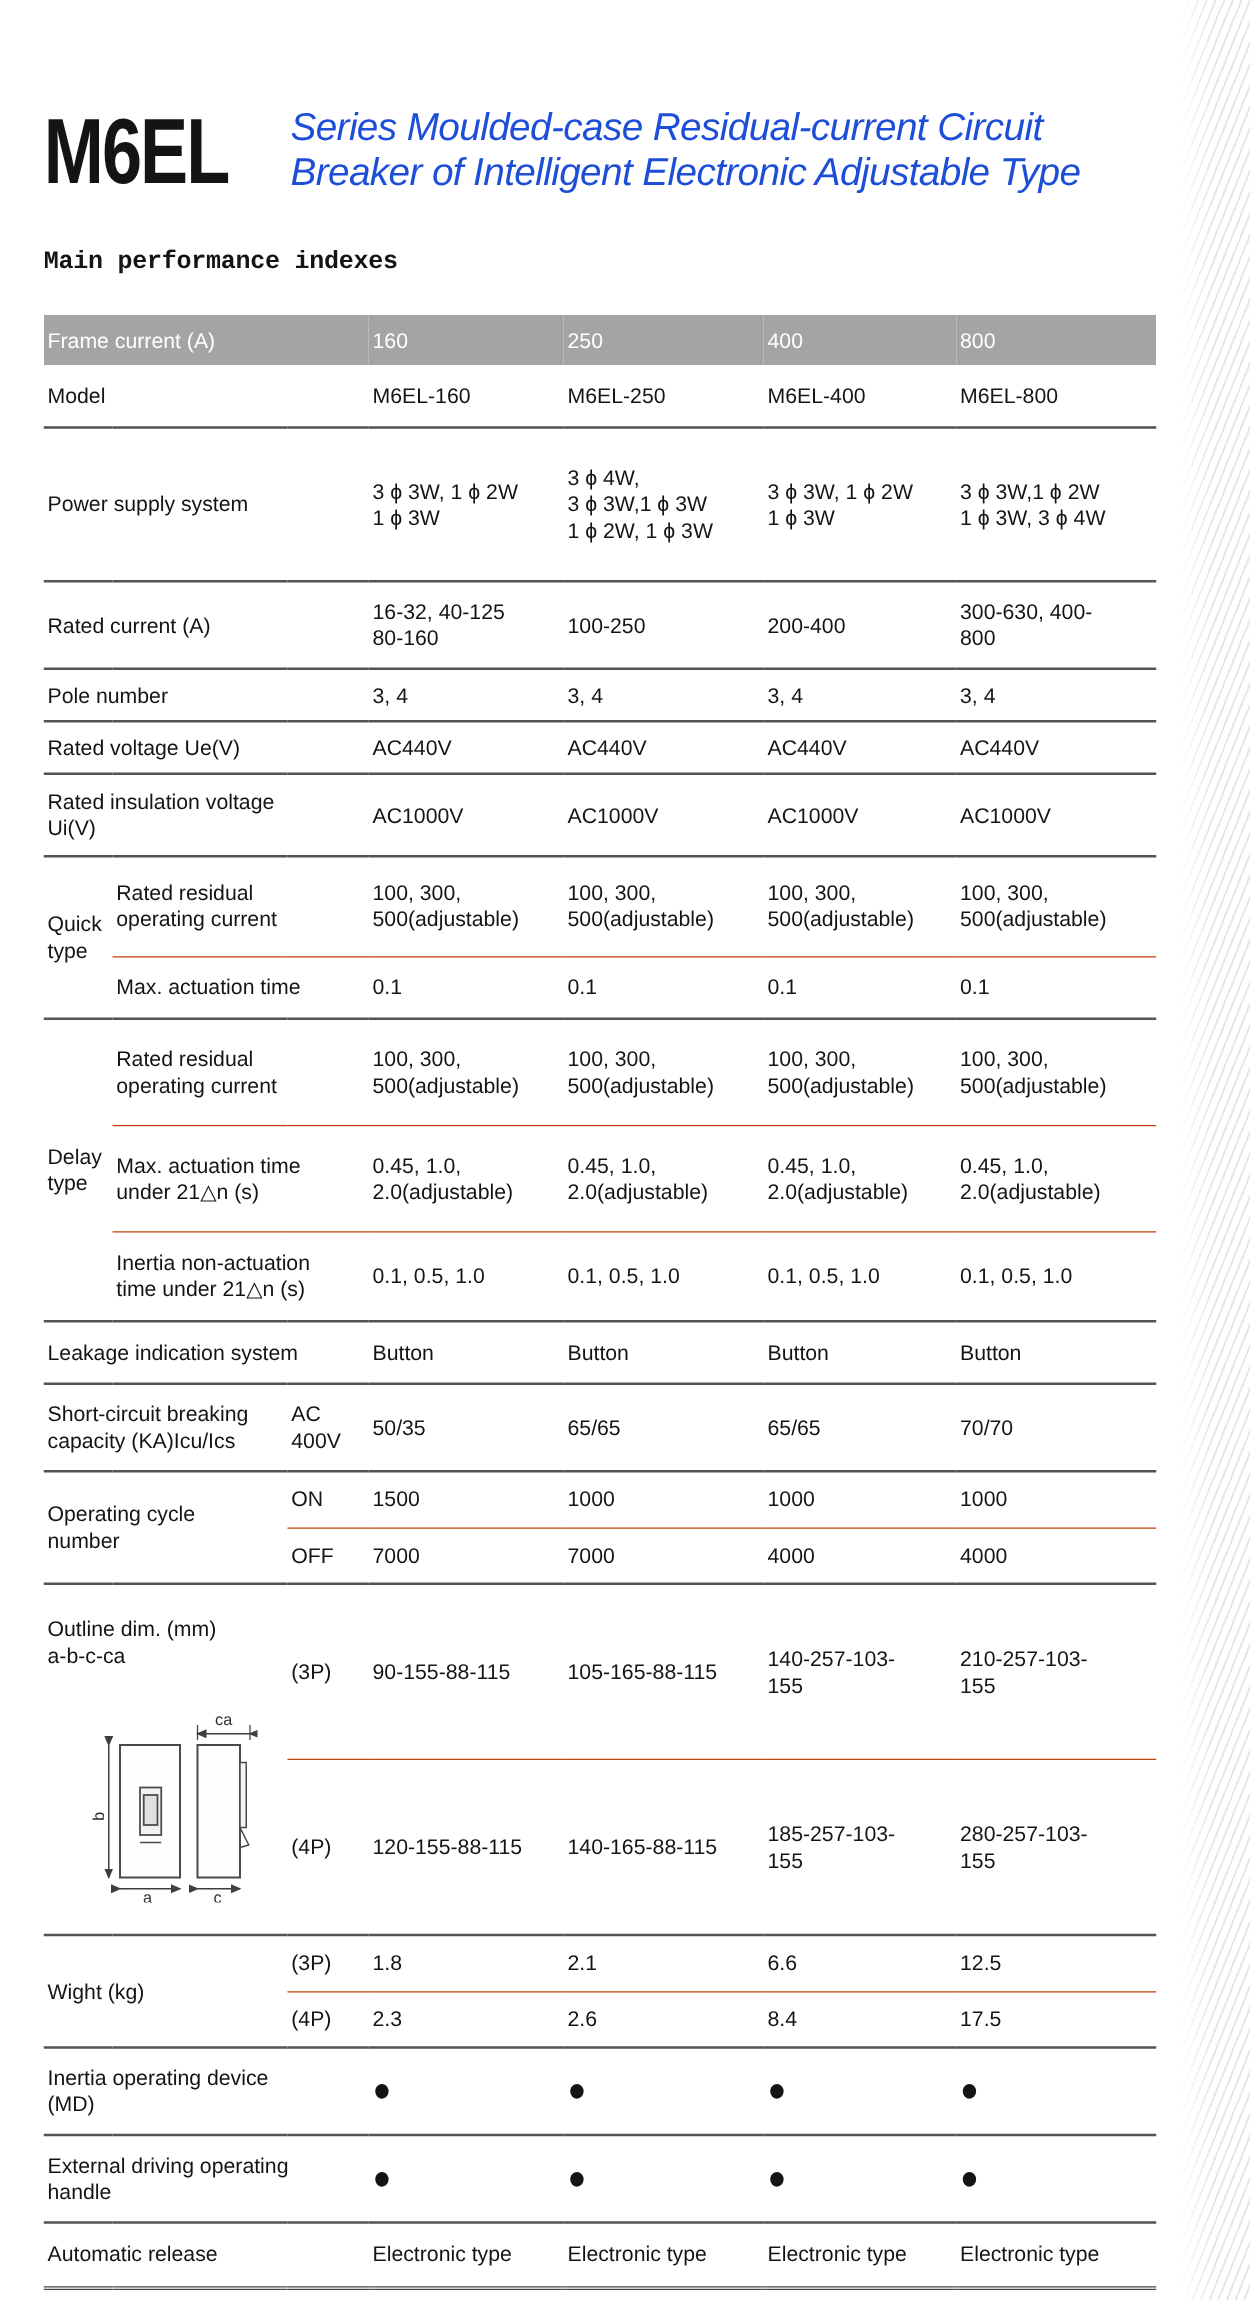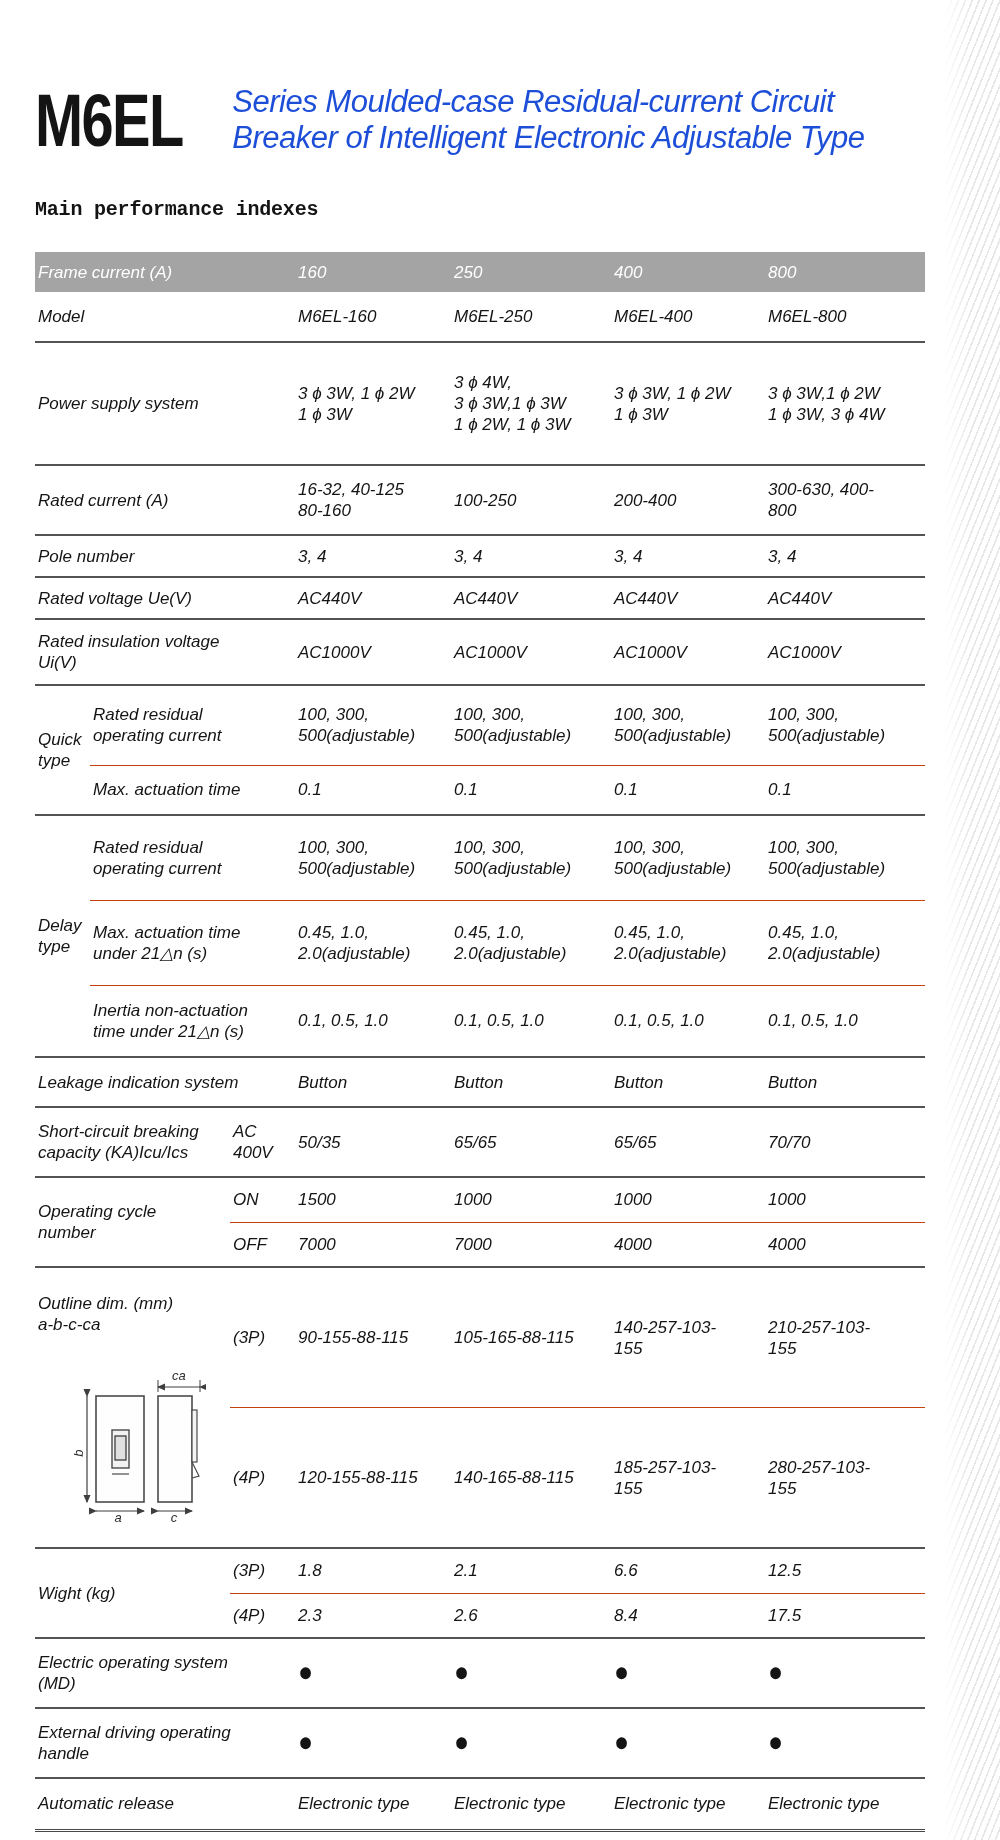--- a/index.html
+++ b/index.html
@@ -11,21 +11,21 @@
       repeating-linear-gradient(112deg,#e3e3e3 0 1.6px,#ffffff 1.6px 6.4px);
   }
   .content{position:absolute; left:35px; top:0; width:890px;}
   
   .hdr{display:flex; align-items:flex-start; margin-top:84px;}
   .brand{font-size:74px; font-weight:bold; line-height:74px; letter-spacing:-2px;
          transform:scaleX(.78); transform-origin:left top; white-space:nowrap;}
   .titles{margin-left:8px; font-size:31px; line-height:36px; letter-spacing:-0.5px; color:#1d4ed8;font-style:italic;}
   .sec-head{margin-top:40px; font-size:20px; font-weight:bold; letter-spacing:-0.2px;font-family:Liberation Mono, monospace;}
   
-  table.perf{border-collapse:collapse; table-layout:fixed; width:890px; margin-top:31px; font-size:17px; line-height:21px;font-style:italic;}
+  table.perf{border-collapse:collapse; table-layout:fixed; width:890px; margin-top:31px; font-size:17px; line-height:21px;}
   table.perf td{padding:4px 4px 4px 3px; vertical-align:middle; text-align:left; white-space:pre-line; overflow:hidden;}
   tr.head td{background:#a4a4a4; color:#ffffff; border:none; font-size:17px;}
   tr.maj > td{border-bottom:2px solid #535353;}
   tr.min > td{border-bottom:1px solid #c2410c;}
   td.grp{border-bottom:2px solid #535353 !important;}
   tr.final > td{border-bottom:3px double #474747;}
   td.toplbl{vertical-align:top; padding-top:6px;}
   .dot{font-size:25px; line-height:20px; display:inline-block; transform:scaleY(1.1);}
   .diagram{margin:14px 0 0 36px; display:block;}
   .diagram text{font-size:13px; fill:#2e2e2e; font-family:"Liberation Sans",sans-serif;}
@@ -277,21 +277,21 @@
       </tr>
       <tr class="maj" style="height:45px">
         <td>(4P)</td>
         <td>2.3</td>
         <td>2.6</td>
         <td>8.4</td>
         <td>17.5</td>
       </tr>
 
       <tr class="maj" style="height:70px">
-        <td colspan="3">Electric operating system
+        <td colspan="3">Inertia operating device
 (MD)</td>
         <td><span class="dot">●</span></td>
         <td><span class="dot">●</span></td>
         <td><span class="dot">●</span></td>
         <td><span class="dot">●</span></td>
       </tr>
 
       <tr class="maj" style="height:70px">
         <td colspan="3">External driving operating
 handle</td>

